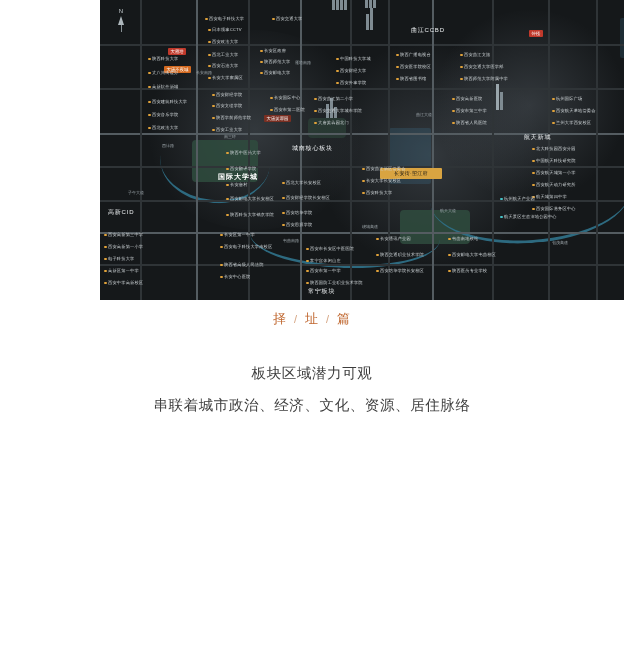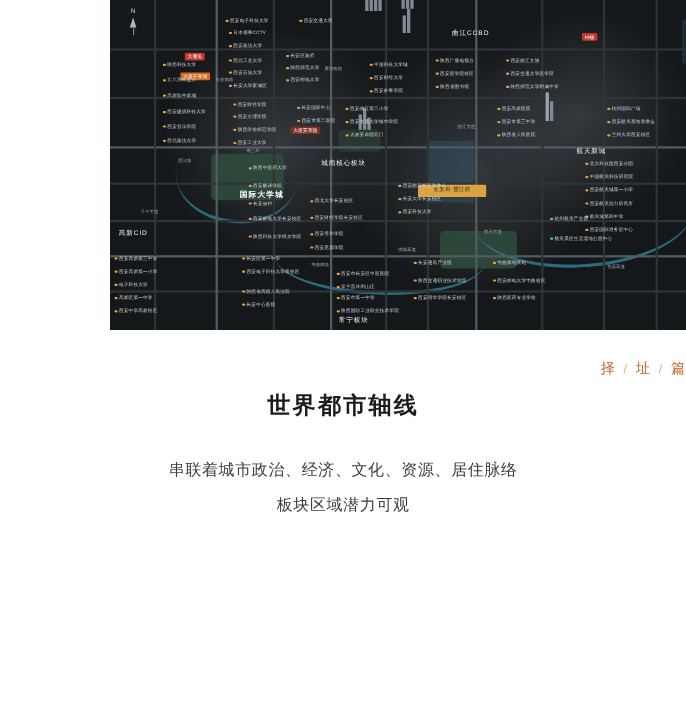--- a/index.html
+++ b/index.html
@@ -166,25 +166,24 @@
     text-align: center;
   }
   .brand {
     margin-top: 62px;
     font-size: 22px;
     letter-spacing: 5px;
     color: #b9bdbe;
     font-family: "Liberation Sans", sans-serif;
   }
   .sub-line {
-    margin-top: 26px;
+    margin-top: 10px;
     font-size: 13px;
     color: #c0672f;
     letter-spacing: 1px;
-    text-align: right;
   }
   .sub-line .sep {
     color: #d6a583;
     margin: 0 7px;
     font-size: 11px;
   }
   .title1 {
     margin-top: 26px;
     font-size: 21px;
     color: #1b1b1b;
@@ -389,22 +388,21 @@
 
   </div>
 
   <div class="content">
 
 
     <div class="sub-line">
       <span>择</span><span class="sep">/</span><span>址</span><span class="sep">/</span><span>篇</span>
     </div>
 
-    <div class="title2">世界都市轴线</div>
 
     <div class="body-copy">
+      <p>板块区域潜力可观</p>
       <p>串联着城市政治、经济、文化、资源、居住脉络</p>
-      <p>板块区域潜力可观</p>
 
     </div>
   </div>
 
 </div>
 
 </body></html>

